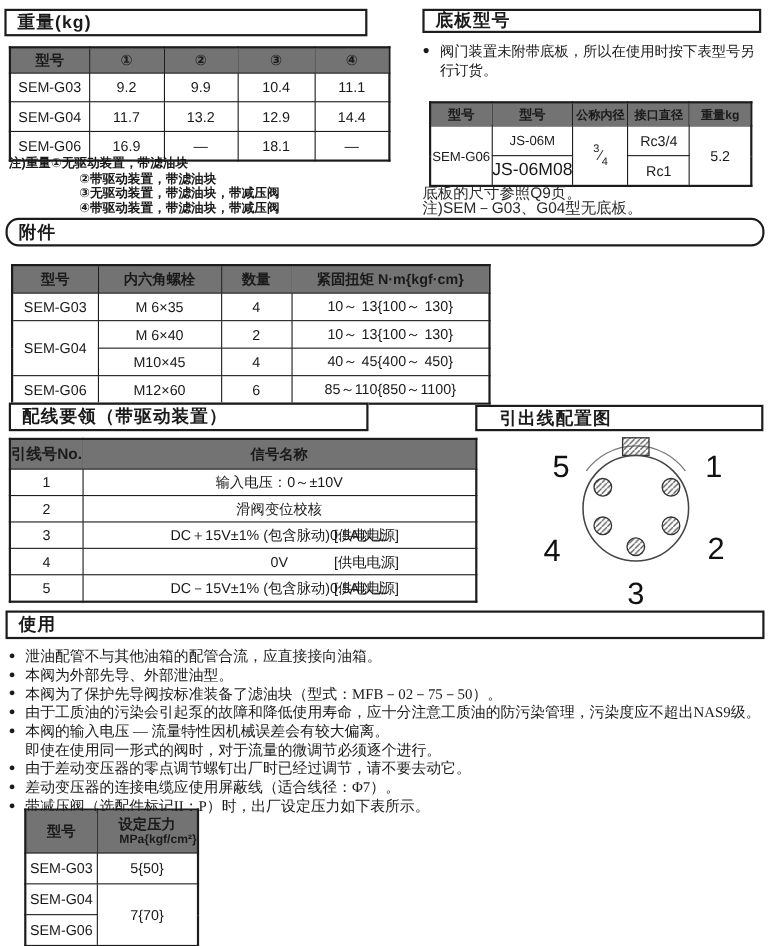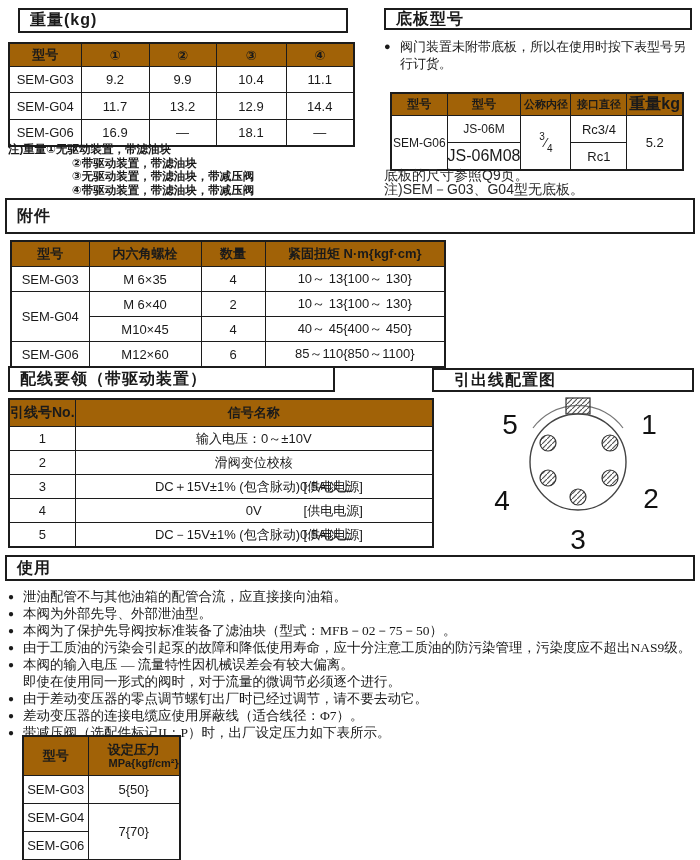--- a/index.html
+++ b/index.html
@@ -13,21 +13,21 @@
     font-weight:bold;font-size:16px;padding:0 10px;display:flex;align-items:center;
     letter-spacing:1px;
   }
   .dtable{position:absolute;}
   .dtable table{border-collapse:collapse;table-layout:fixed;}
   .dtable table{border:2px solid #1c1c1c;}
   .dtable th,.dtable td{
     border:1px solid #1c1c1c;text-align:center;vertical-align:middle;
     font-size:13px;padding:0;overflow:hidden;white-space:nowrap;
   }
-  .dtable th{background:#a16207;font-weight:600;}
+  .dtable th{background:#737373;font-weight:600;}
   .h20 th{height:20px;} .h22 th{height:22px;} .h24 th{height:24px;} .h26s th{height:26px;}
   .h38 th{height:38px;}
   .r23 td{height:23px;} .r24 td{height:24px;} .r25 td{height:25px;}
   .r26 td{height:26px;} .r27 td{height:27px;}
   .notes{position:absolute;font-size:11.5px;font-weight:600;line-height:13.5px;}
   .notes div{white-space:nowrap;}
   .notes div + div{margin-left:64px;}
   .bullet-para{position:absolute;display:flex;font-size:13px;line-height:17px;}
   .bullet-para .marker{width:16px;flex:0 0 16px;font-size:11px;line-height:17px;}
   .footnotes{position:absolute;font-size:14px;line-height:14px;color:#2a2a2a;}
@@ -41,21 +41,21 @@
   .u-line .marker{width:15px;flex:0 0 15px;font-size:10px;line-height:17px;font-family:"Liberation Sans",sans-serif;}
   .p-head2{font-size:13px;line-height:14px;}
   .p-head2 .sub{font-size:11px;line-height:12px;font-weight:600;margin-left:20px;}
   svg text{font-family:"Liberation Sans","DejaVu Sans",sans-serif;}
 </style>
 </head>
 <body>
 
 <div class="page">
 
-  <div class="sec-box" style="left:18px;top:8px;width:330px;height:25px;">
+  <div class="sec-box" style="left:4px;top:8px;width:330px;height:25px;">
     <span>重量(kg)</span>
   </div>
 
   <div class="dtable" style="left:8px;top:42px;">
     <table>
       <colgroup>
           <col style="width:72px">
           <col style="width:68px">
           <col style="width:67px">
           <col style="width:70px">
@@ -118,21 +118,21 @@
           <col style="width:50px">
           <col style="width:56px">
           <col style="width:56px">
         </colgroup>
       <tbody>
           <tr class="h20">
         <th style="font-size:12px">型号</th>
         <th style="font-size:12px">型号</th>
         <th style="font-size:11px">公称内径</th>
         <th style="font-size:11px">接口直径</th>
-        <th style="font-size:16px">重量kg</th>
+        <th style="font-size:11px">重量kg</th>
       </tr>
       <tr class="r26">
         <td rowspan="2" style="font-size:12px">SEM-G06</td>
         <td style="font-size:12px">JS-06M</td>
         <td rowspan="2" class="bore"><sup>3</sup><span>⁄</span><sub>4</sub></td>
         <td>Rc3/4</td>
         <td rowspan="2">5.2</td>
       </tr>
       <tr class="r26">
         <td style="font-size:16px">JS-06M08</td>
@@ -140,21 +140,21 @@
       </tr>
     </tbody>
       </table>
   </div>
 
   <div class="footnotes" style="left:384px;top:168px;">
     <div>底板的尺寸参照Q9页。</div>
     <div>注)SEM－G03、G04型无底板。</div>
   </div>
 
-  <div class="sec-box" style="left:5px;top:198px;width:690px;height:36px;">
+  <div class="sec-box" style="left:5px;top:198px;width:690px;height:26px;border-radius:12px;">
     <span>附件</span>
   </div>
 
   <div class="dtable" style="left:10px;top:240px;">
     <table>
       <colgroup>
           <col style="width:78px">
           <col style="width:112px">
           <col style="width:64px">
           <col style="width:180px">

